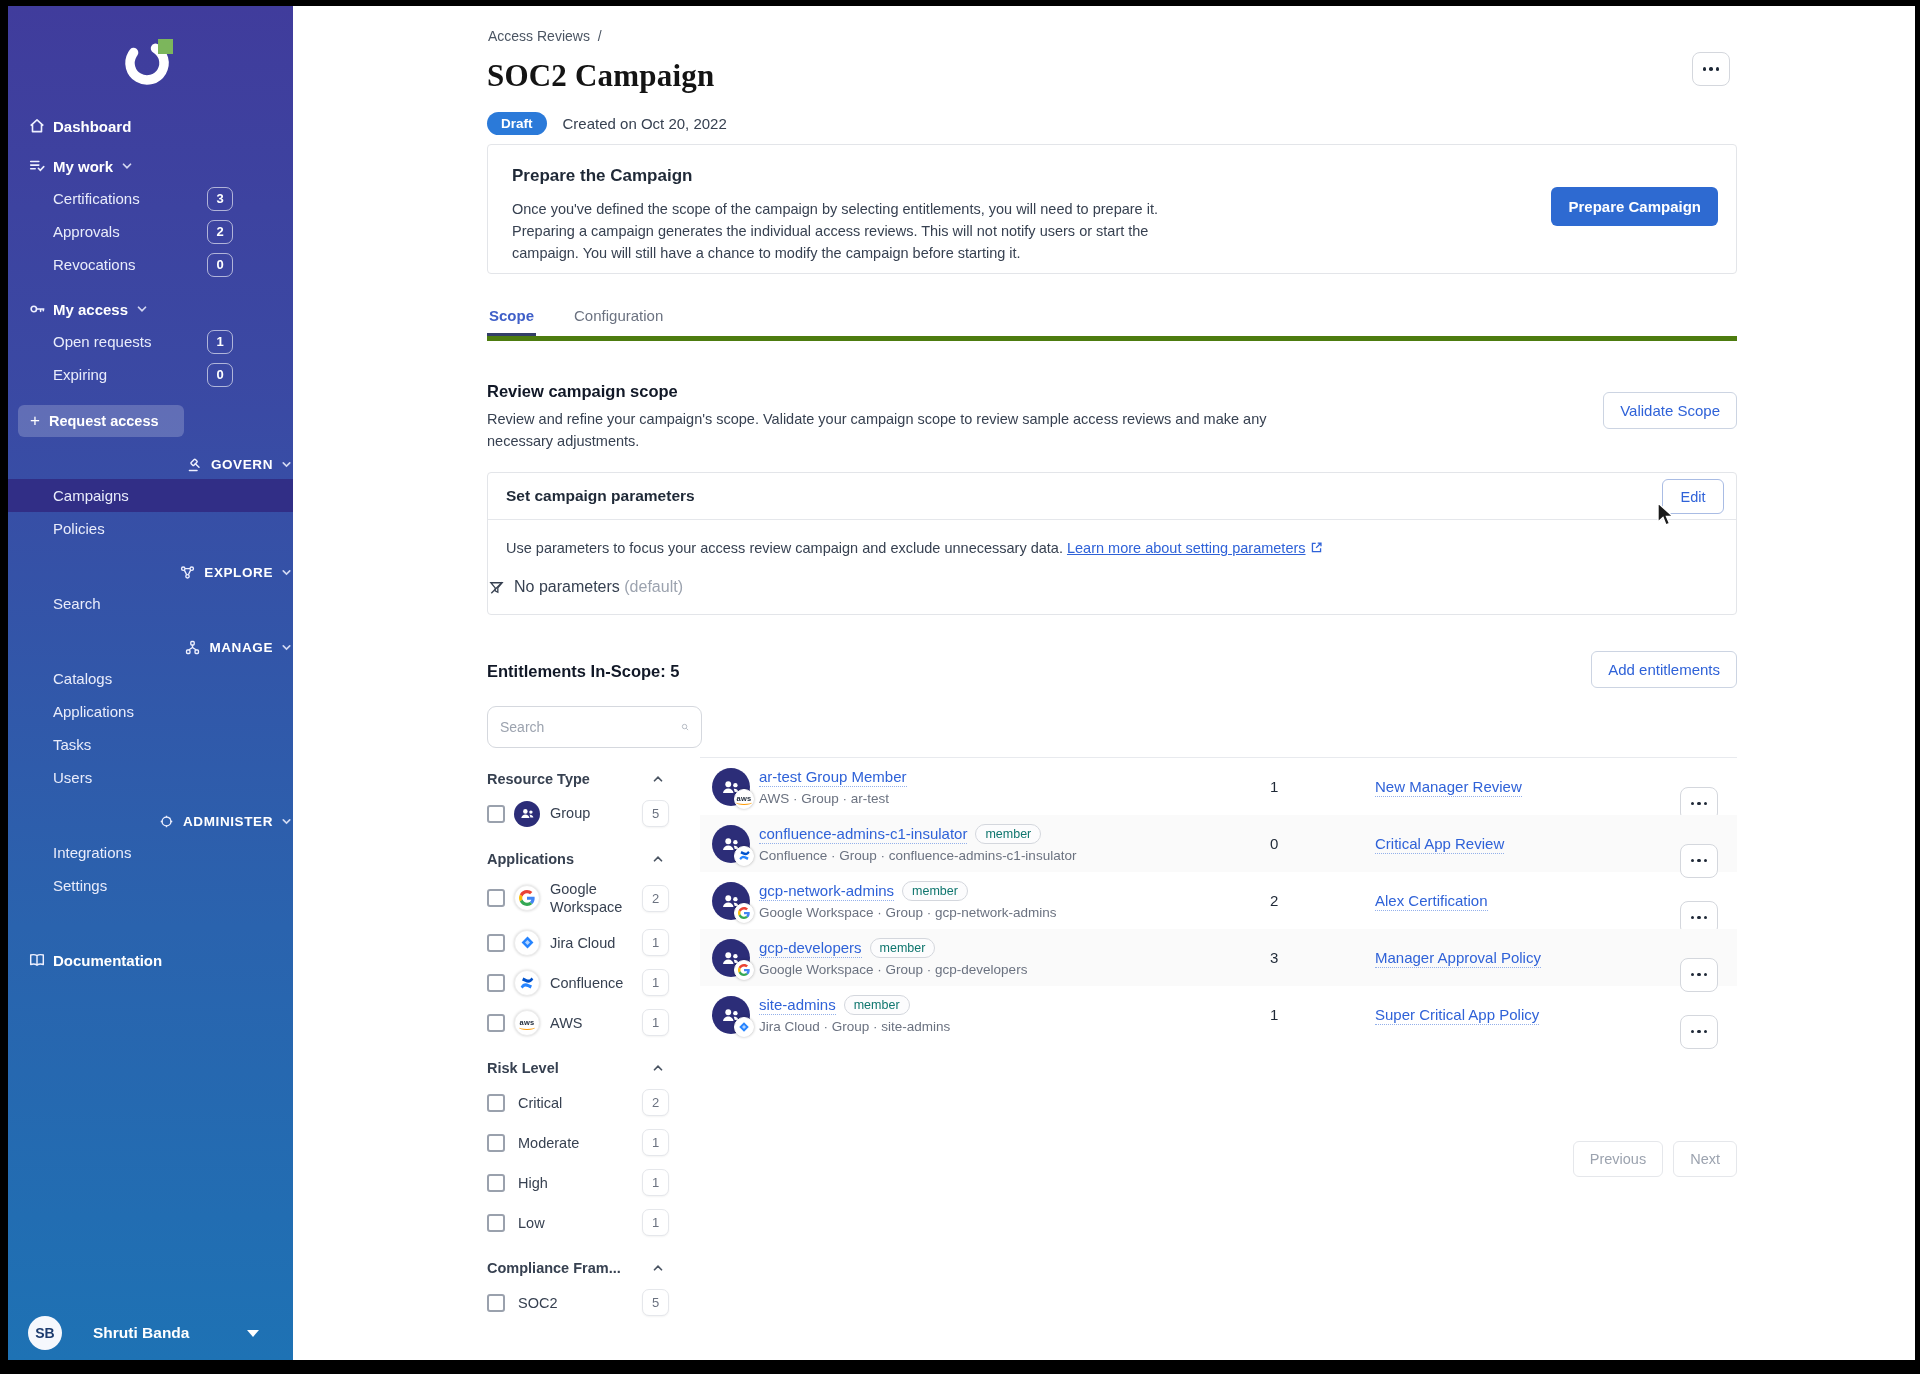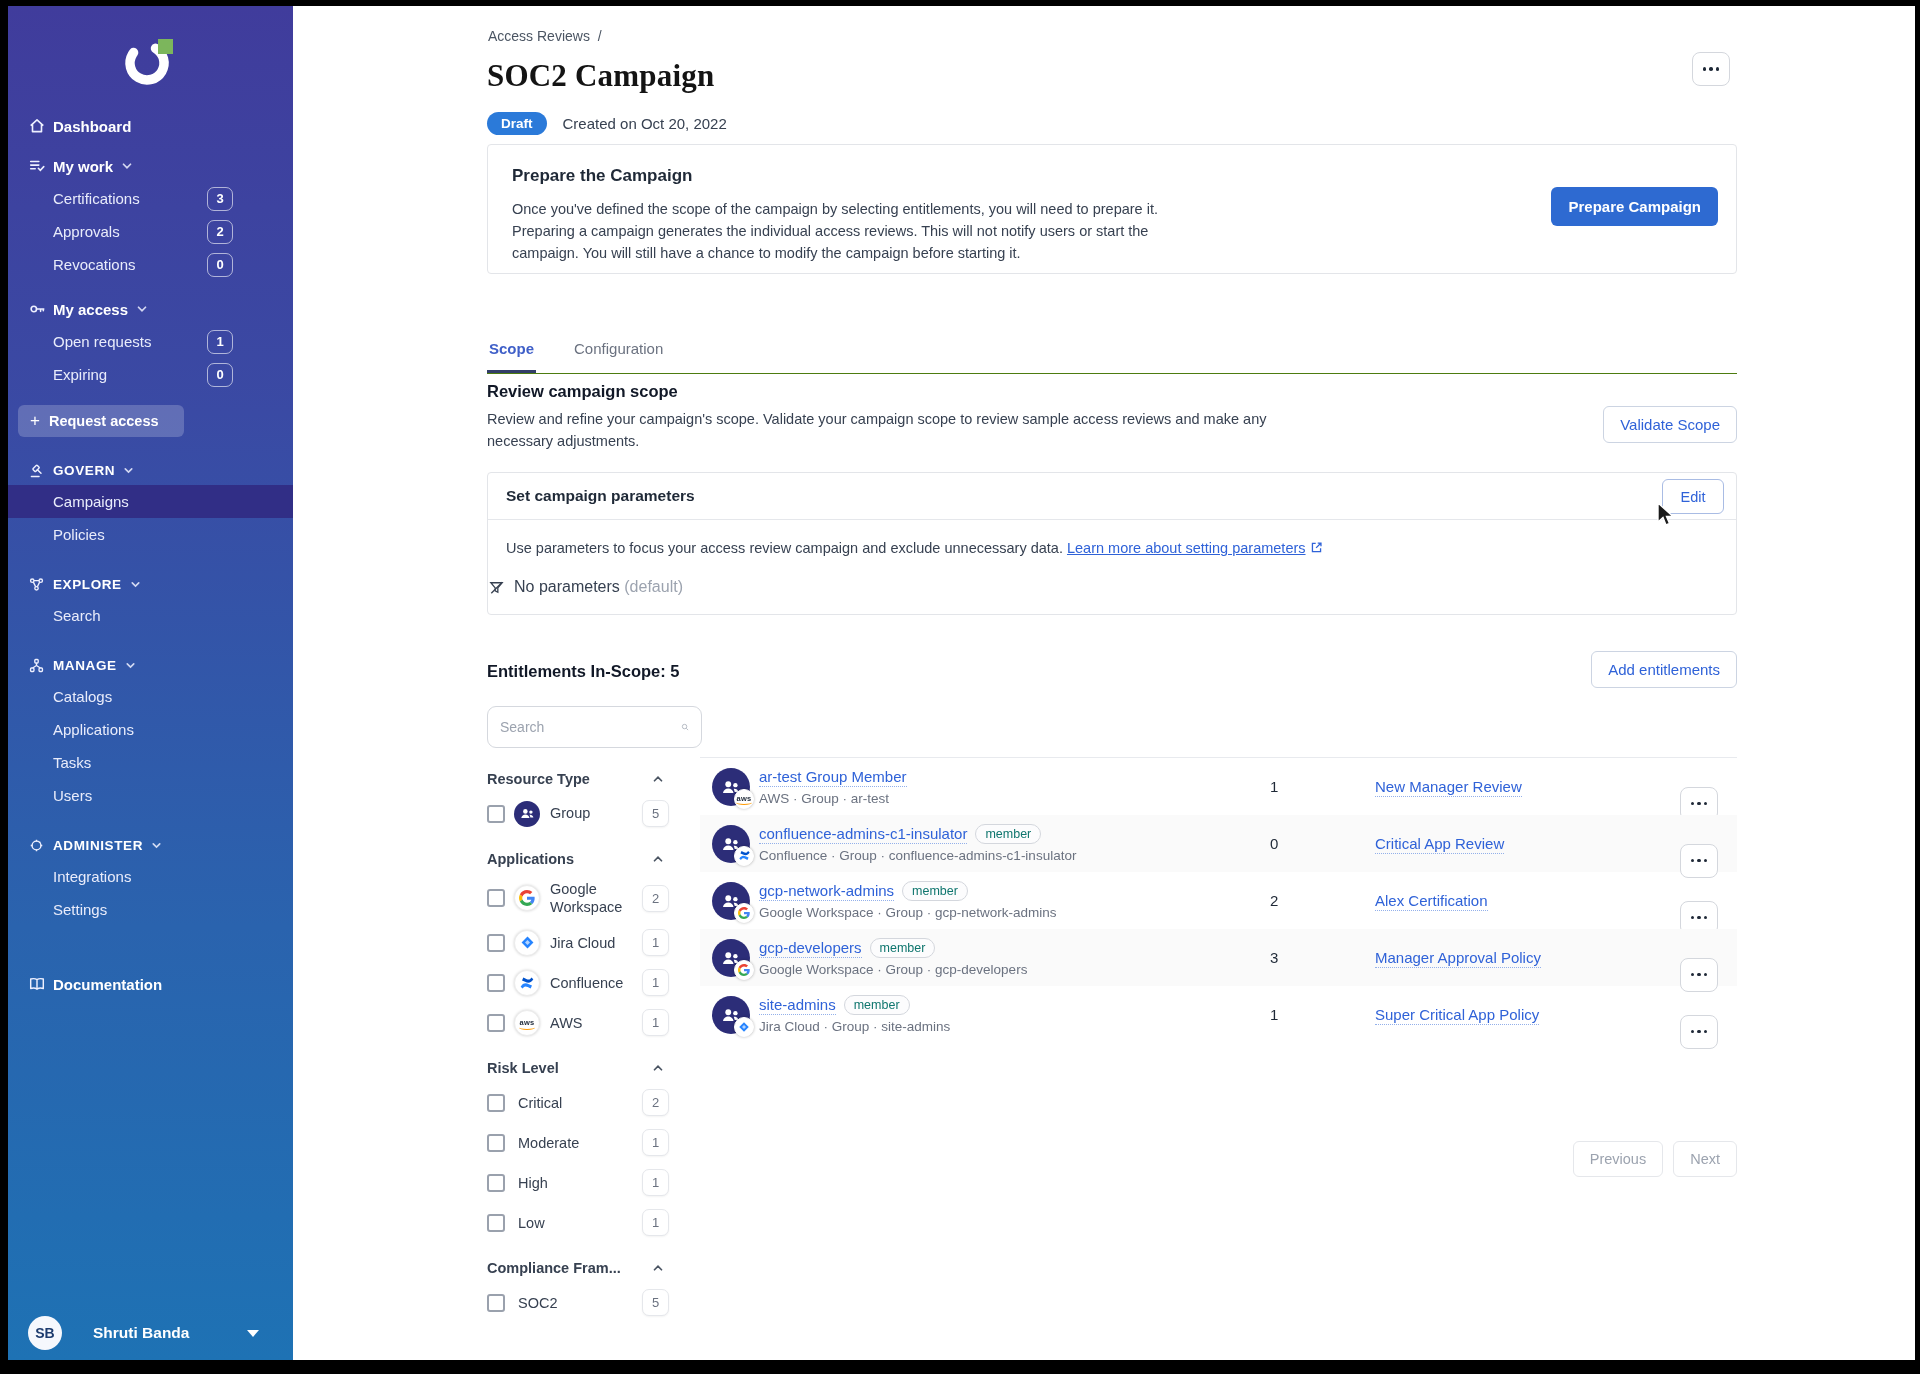--- a/index.html
+++ b/index.html
@@ -16,22 +16,22 @@
   .nav-row .nicon { width:18px; height:18px; margin-right:7px; flex:0 0 18px; }
   .nav-row .chev { width:14px; height:14px; margin-left:7px; opacity:.85; }
   .sub-row { display:flex; align-items:center; height:33px; padding-left:45px; font-size:15px; font-weight:500; color:#e9ecfb; }
   .sub-row.selected { background:#312E86; }
   .cnt { margin-left:auto; margin-right:60px; min-width:26px; height:24px; border:1.5px solid rgba(255,255,255,.6); border-radius:7px;
     display:flex; align-items:center; justify-content:center; font-size:13px; font-weight:600; color:#fff; padding:0 5px; }
   .sect-gap { height:12px; }
   .request-btn { margin:14px 0 0 10px; width:166px; height:32px; background:rgba(255,255,255,.2); border-radius:6px;
     display:flex; align-items:center; padding-left:12px; font-size:14.5px; font-weight:600; color:#fff; cursor:pointer; }
   .request-btn .plus { margin-right:9px; font-size:17px; font-weight:500; }
-  .group-hdr { display:flex; align-items:center; height:30px; padding-left:20px; margin-top:18px;
-    font-size:13.5px; font-weight:700; letter-spacing:.6px; color:#fff; }
+  .group-hdr { display:flex; align-items:center; height:30px; padding-left:20px; margin-top:12px;
+    font-size:13.5px; font-weight:700; letter-spacing:.6px; color:#fff;justify-content:flex-end; }
   .group-hdr .nicon { width:17px; height:17px; margin-right:8px; flex:0 0 17px; }
   .group-hdr .chev { width:13px; height:13px; margin-left:7px; opacity:.85; }
   .doc-row { margin-top:42px; }
   .user-row { position:absolute; left:20px; bottom:10px; display:flex; align-items:center; width:245px; cursor:pointer;gap:20px; }
   .avatar { width:34px; height:34px; border-radius:50%; background:#f6f8fd; color:#1d3b6e; font-size:14px; font-weight:700;
     display:flex; align-items:center; justify-content:center; }
   .user-name { margin-left:11px; font-size:15.5px; font-weight:600; color:#fff; }
   .user-caret { margin-left:auto; margin-right:14px; width:0; height:0; border-left:6px solid transparent; border-right:6px solid transparent; border-top:7px solid #fff; }
 
   
@@ -48,29 +48,29 @@
   .dots-btn i { width:3.5px; height:3.5px; border-radius:50%; background:#1f2937; }
   .dots-top { top:46px; right:7px; }
 
   .card { border:1px solid #e3e5e9; border-radius:4px; background:#fff; }
   .prepare-card { position:absolute; top:138px; left:0; right:0; height:130px; padding:21px 24px; }
   .prepare-title { font-size:17px; font-weight:700; color:#1f2937; }
   .prepare-body { margin-top:12px; font-size:14.5px; color:#374151; line-height:1.52; width:700px; }
   .primary-btn { position:absolute; right:18px; top:42px; background:#2E6AD1; color:#fff; font-size:15px; font-weight:700;
     border:none; border-radius:6px; padding:11px 17px; cursor:pointer; }
 
-  .tabs { position:absolute; top:326px; left:0; right:0; height:42px; border-bottom:1px solid #4d7c0f; display:flex; }
+  .tabs { position:absolute; top:293px; left:0; right:0; height:42px; border-bottom:5px solid #4d7c0f; display:flex; }
   .tab { font-size:15px; padding:8px 2px; margin-right:36px; cursor:pointer; }
   .tab.active { color:#3F5FC8; font-weight:600; border-bottom:3px solid #333E68; }
   .tab.inactive { color:#6b7280; font-weight:500; }
 
   .scope-title { position:absolute; top:376px; left:0; font-size:16.5px; font-weight:700; color:#111827; }
   .scope-desc { position:absolute; top:402px; left:0; width:830px; font-size:14.5px; color:#374151; line-height:1.55; }
   .outline-btn { background:#fff; border:1px solid #ccd4e2; border-radius:6px; color:#2F62D8; font-size:15px; font-weight:500; padding:9px 16px; cursor:pointer; }
-  .validate-btn { position:absolute; top:400px; right:0; }
+  .validate-btn { position:absolute; top:386px; right:0; }
 
   .params-card { position:absolute; top:466px; left:0; right:0; height:143px; }
   .params-hdr { position:relative; height:47px; border-bottom:1px solid #e5e7eb; display:flex; align-items:center; padding-left:18px; }
   .params-title { font-size:15.5px; font-weight:600; color:#1f2937; }
   .edit-btn { position:absolute; right:12px; top:6px; width:62px; height:35px; background:#fff; border:1px solid #a9bce4; border-radius:6px;
     color:#2F62D8; font-size:14.5px; font-weight:500; cursor:pointer; }
   .params-body { padding:20px 18px 0; font-size:14.5px; color:#374151; }
   .params-link { color:#2F62D8; text-decoration:underline; cursor:pointer; }
   .ext-ic { width:13px; height:13px; margin-left:4px; vertical-align:-1px; }
   .params-empty { display:flex; align-items:center; margin-top:22px; font-size:16px; color:#374151; }

